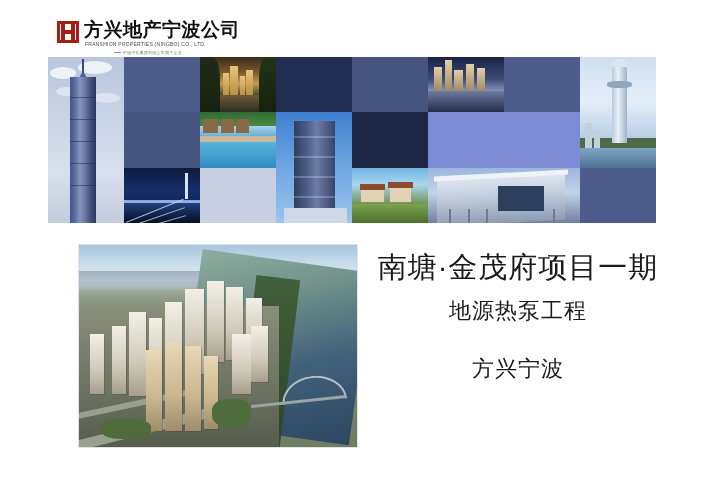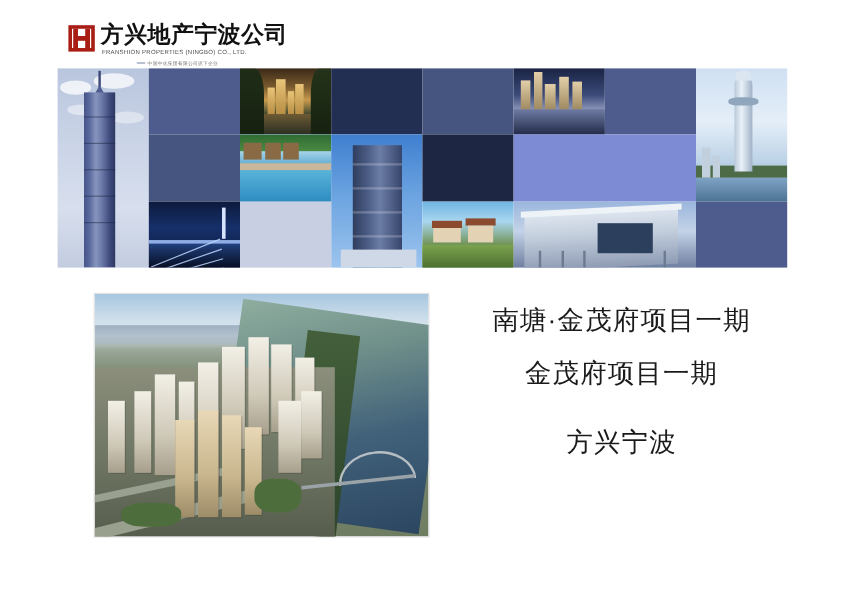--- a/index.html
+++ b/index.html
@@ -516,21 +516,21 @@
 
   
   .title-wrap {
     position: absolute;
     left: 368px;
     top: 250px;
     width: 300px;
     text-align: center;
   }
   .title-line1 {
-    font-size: 22px;
+    font-size: 29px;
     line-height: 34px;
     color: #1a1a1a;
     letter-spacing: 1px;
     white-space: nowrap;
   }
   .title-line2 {
     font-size: 22px;
     line-height: 34px;
     color: #1a1a1a;
     letter-spacing: 1px;
@@ -723,18 +723,18 @@
 
     <div class="park" style="left:48%; bottom:10%; width:14%; height:14%"></div>
     <div class="park" style="left:8%;  bottom:4%;  width:18%; height:10%"></div>
 
     <div class="bridge-arch"></div>
     <div class="bridge"></div>
   </div>
 
   <div class="title-wrap">
     <div class="title-line1">南塘·金茂府项目一期</div>
-    <div class="title-line2">金茂府项目一期</div>
+    <div class="title-line2">地源热泵工程</div>
     <div class="title-line3">方兴宁波</div>
   </div>
 
 
 </div>
 
 </body></html>

